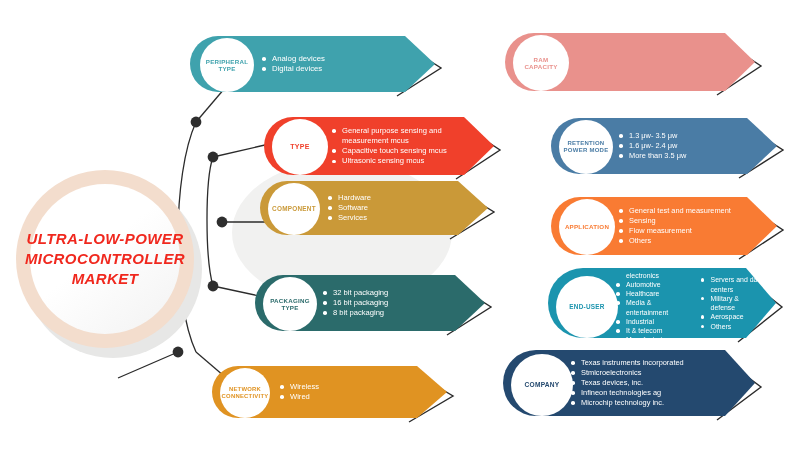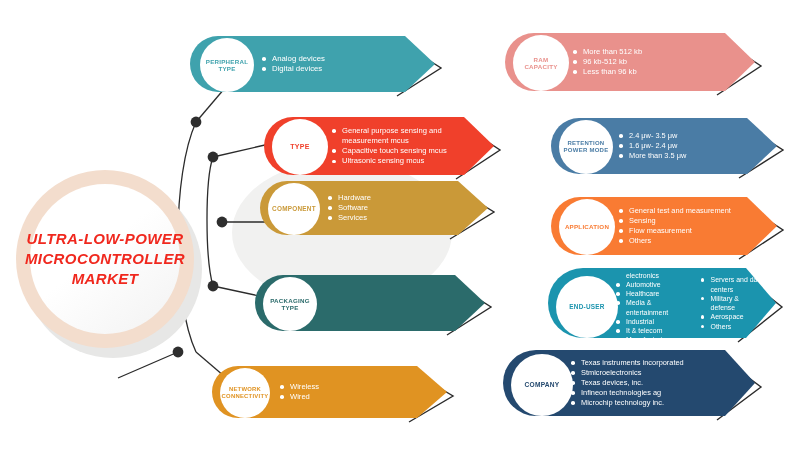--- a/index.html
+++ b/index.html
@@ -184,20 +184,29 @@
         </svg>
         <svg class="body" width="256" height="66">
           <path d="M28,0 L200,0 L230,28 L200,56 L28,56 A28,28 0 0 1 28,0 Z" fill="#2b6b6b"></path>
         </svg>
         <div class="badge" style="left: 8px; top: 2px; width: 54px; height: 54px;">
           <div>
             <span style="font-size: 6.2px; color: rgb(43, 107, 107);">PACKAGING</span>
             <span style="font-size: 6.2px; color: rgb(43, 107, 107);">TYPE</span>
           </div>
         </div>
+        <div class="bullets" style="left: 68px; top: 0px; height: 56px; width: 150px; font-size: 7.6px; display: flex; align-items: center;">
+          <div class="cols">
+            <ul>
+              <li>32 bit packaging</li>
+              <li>16 bit packaging</li>
+              <li>8 bit packaging</li>
+            </ul>
+          </div>
+        </div>
       </div>
       <div class="row" style="left: 212px; top: 366px; width: 261px; height: 62px;">
         <svg class="outline" width="261" height="62">
           <path d="M197,4 L241,30 L197,56" fill="none" stroke="#2b2b2b" stroke-width="1.4"></path>
         </svg>
         <svg class="body" width="261" height="62">
           <path d="M26,0 L205,0 L235,26 L205,52 L26,52 A26,26 0 0 1 26,0 Z" fill="#e09322"></path>
         </svg>
         <div class="badge" style="left: 8px; top: 2px; width: 50px; height: 50px;">
           <div>
@@ -220,47 +229,38 @@
         </svg>
         <svg class="body" width="276" height="68">
           <path d="M29,0 L220,0 L250,29 L220,58 L29,58 A29,29 0 0 1 29,0 Z" fill="#e9918c"></path>
         </svg>
         <div class="badge" style="left: 8px; top: 2px; width: 56px; height: 56px;">
           <div>
             <span style="font-size: 6.2px; color: rgb(233, 145, 140);">RAM</span>
             <span style="font-size: 6.2px; color: rgb(233, 145, 140);">CAPACITY</span>
           </div>
         </div>
-        <div class="bullets" style="left: 68px; top: 0px; height: 58px; width: 170px; font-size: 7.6px; display: flex; align-items: center;">
-          <div class="cols">
-            <ul>
-              <li>More than 512 kb</li>
-              <li>96 kb-512 kb</li>
-              <li>Less than 96 kb</li>
-            </ul>
-          </div>
-        </div>
       </div>
       <div class="row" style="left: 551px; top: 118px; width: 252px; height: 66px;">
         <svg class="outline" width="252" height="66">
           <path d="M188,4 L232,32 L188,60" fill="none" stroke="#2b2b2b" stroke-width="1.4"></path>
         </svg>
         <svg class="body" width="252" height="66">
           <path d="M28,0 L196,0 L226,28 L196,56 L28,56 A28,28 0 0 1 28,0 Z" fill="#4a7ca5"></path>
         </svg>
         <div class="badge" style="left: 8px; top: 2px; width: 54px; height: 54px;">
           <div>
             <span style="font-size: 6px; color: rgb(74, 124, 165);">RETENTION</span>
             <span style="font-size: 6px; color: rgb(74, 124, 165);">POWER MODE</span>
           </div>
         </div>
         <div class="bullets" style="left: 68px; top: 0px; height: 56px; width: 146px; font-size: 7.4px; display: flex; align-items: center;">
           <div class="cols">
             <ul>
-              <li>2.4 μw- 3.5 μw</li>
+              <li>1.3 μw- 3.5 μw</li>
               <li>1.6 μw- 2.4 μw</li>
               <li>More than 3.5 μw</li>
             </ul>
           </div>
         </div>
       </div>
       <div class="row" style="left: 551px; top: 197px; width: 252px; height: 68px;">
         <svg class="outline" width="252" height="68">
           <path d="M188,4 L232,33 L188,62" fill="none" stroke="#2b2b2b" stroke-width="1.4"></path>
         </svg>

